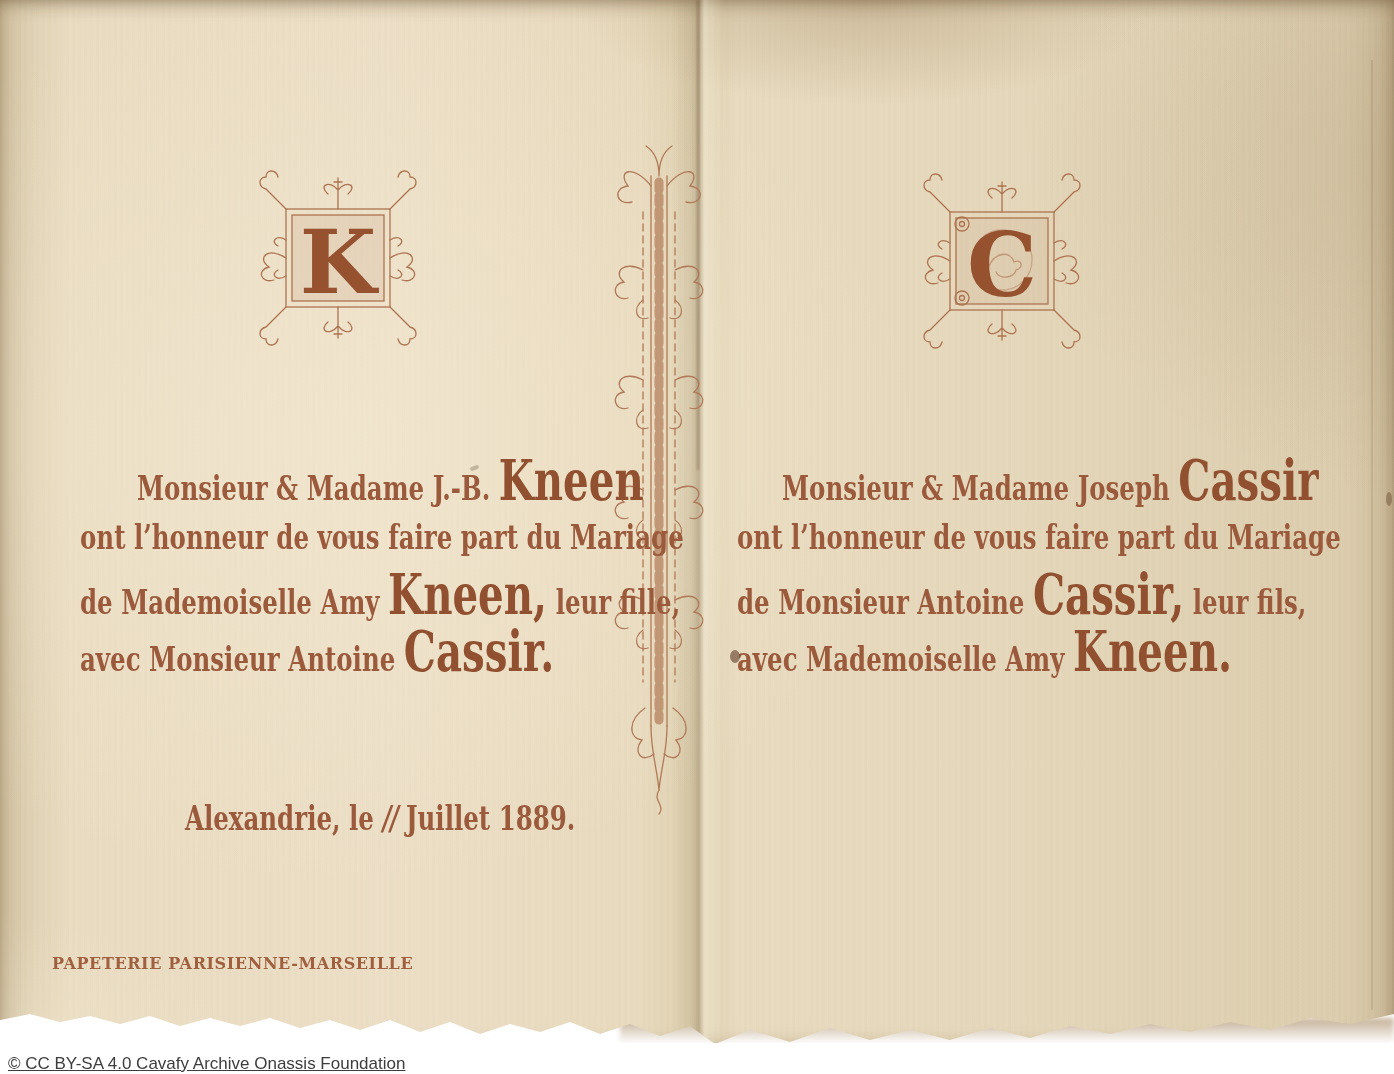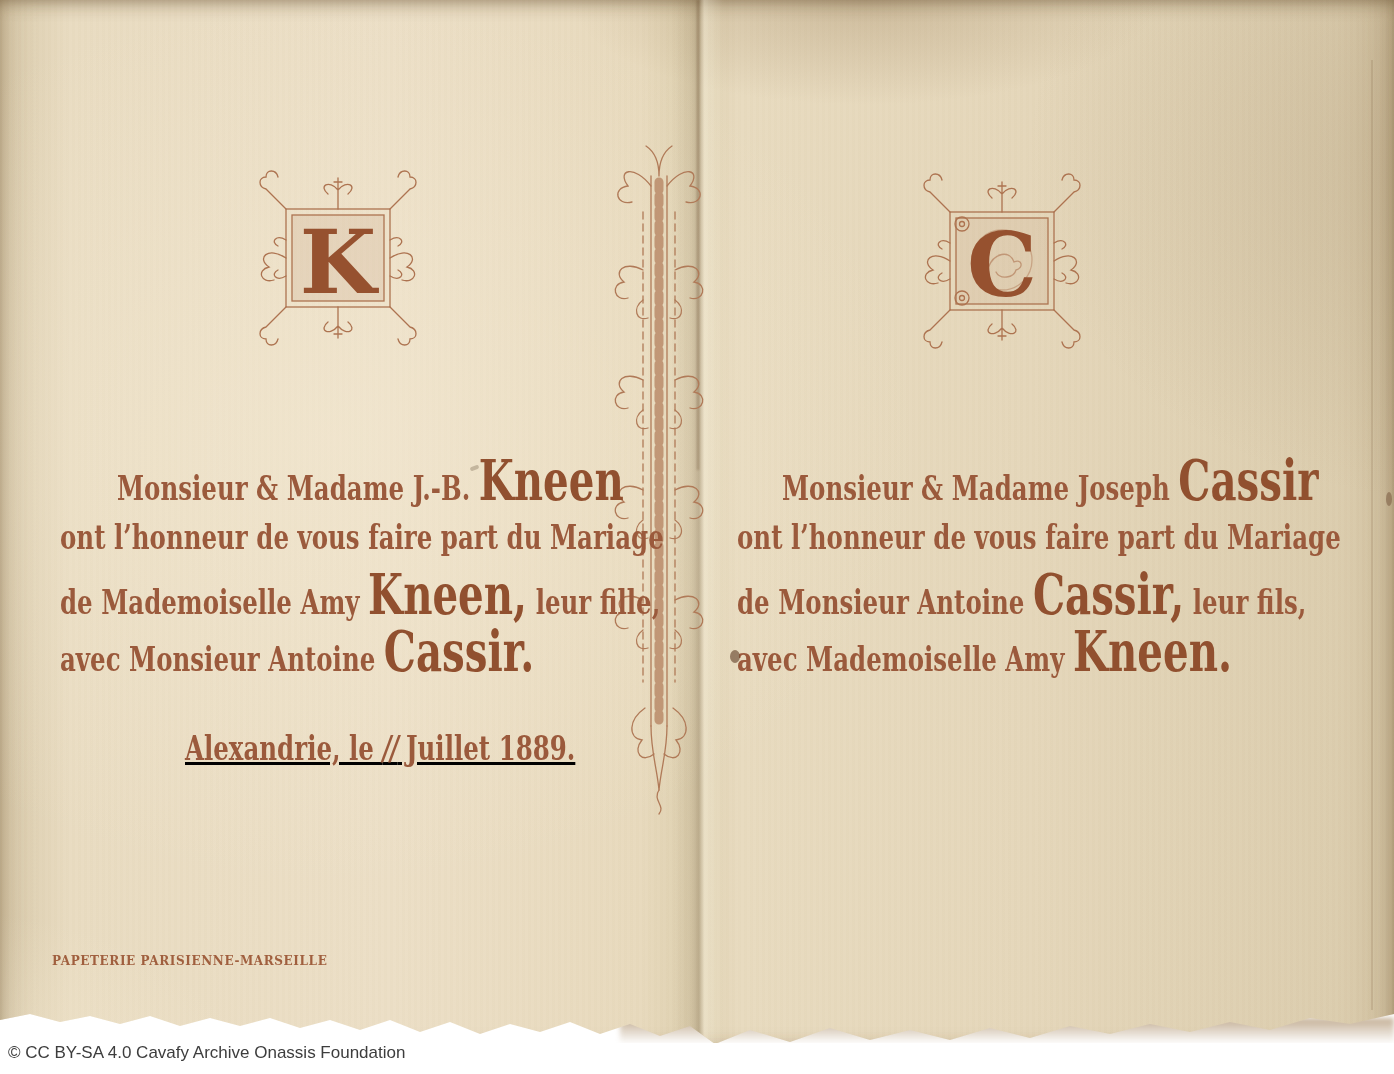--- a/index.html
+++ b/index.html
@@ -38,33 +38,33 @@
   .deckle-line{position:absolute;left:1371px;top:60px;width:2px;height:950px;
     background:rgba(120,95,60,.18);}
   
   .bl{font-family:"DejaVu Serif",serif;font-weight:bold;color:#9b5a3c;}
   .line{white-space:nowrap;transform:scaleX(.72);transform-origin:0 0;
         font-size:34px;line-height:57px;height:57px;}
   .name{font-size:56px;line-height:57px;color:#91502f;}
   .indent1L{margin-left:57px;}
   .indent1R{margin-left:45px;}
   .textblock{position:absolute;}
-  .tb-left{left:60px;top:452px;}
+  .tb-left{left:80px;top:452px;}
   .tb-right{left:737px;top:452px;}
-  .date-left{left:185px;top:720px;text-decoration:underline;}
+  .date-left{left:185px;top:790px;}
   .date-right{left:855px;top:762px;}
   .hand{font-style:italic;letter-spacing:-2px;}
   .pencil{color:#8d8372;}
-  .printer{position:absolute;left:52px;top:954px;font-size:12px;letter-spacing:.6px;
+  .printer{position:absolute;left:52px;top:954px;font-size:16px;letter-spacing:.6px;
     color:#a05f3e;font-weight:bold;font-family:"DejaVu Serif",serif;}
   .monogram,.ornament{position:absolute;}
   .speck{position:absolute;border-radius:50%;}
   .footer{position:absolute;left:0;right:0;bottom:0;height:31px;background:#ffffff;z-index:3;
-    display:flex;align-items:flex-start;padding-left:8px;box-sizing:border-box;
-    font-family:"Liberation Sans",sans-serif;font-size:17px;color:#3d3d3d;}
+    display:flex;align-items:flex-end;padding-left:8px;box-sizing:border-box;
+    font-family:"Liberation Sans",sans-serif;font-size:17px;color:#3d3d3d;text-decoration:underline;}
 </style>
 </head>
 <body>
 
 <div class="stage">
   <div class="edge-shadow"></div>
 
   <div class="paper">
     <div class="fold"></div>
     <div class="crease-line"></div>

